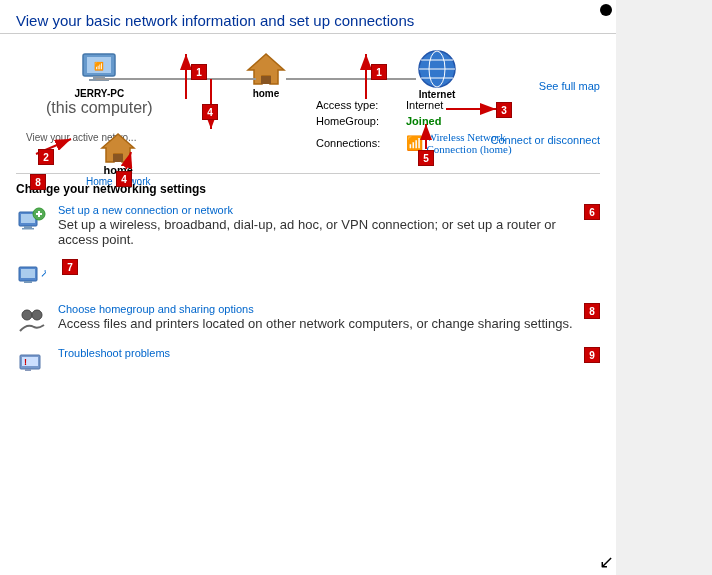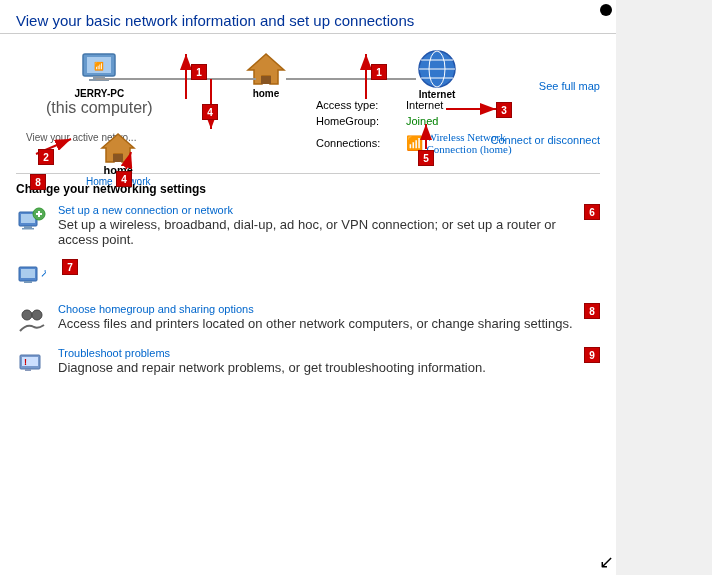--- a/index.html
+++ b/index.html
@@ -66,20 +66,21 @@
     }
 
     .info-value.link {
       color: #0066cc;
       text-decoration: none;
       cursor: pointer;
     }
 
     .info-value.green {
       color: #008000;
+      font-weight: bold;
     }
 
     
     .settings-section {
       padding-top: 8px;
     }
 
     .settings-title {
       font-size: 12px;
       font-weight: 600;
@@ -368,21 +369,20 @@
         <div class="setting-icon">
           <svg width="28" height="28" viewBox="0 0 28 28">
             <rect x="2" y="6" width="20" height="14" rx="1" fill="#7799cc" stroke="#5577aa" stroke-width="1"></rect>
             <rect x="4" y="8" width="16" height="9" fill="#cce0ff"></rect>
             <rect x="7" y="20" width="6" height="2" fill="#8899bb"></rect>
             <text x="6" y="16" font-size="9" fill="#cc0000" font-weight="bold">!</text>
           </svg>
         </div>
         <div class="setting-text">
           <a class="setting-link">Troubleshoot problems</a>
-          <span class="setting-desc">Diagnose and repair network problems, or get troubleshooting information.</span>
         </div>
         <div class="annotation" style="position:relative; top:0; left:0; margin-left:4px; flex-shrink:0;">9</div>
       </div>
     </div>
 
   </div>
 
   <div class="bottom-cursor">↙</div>
 </div>
 

